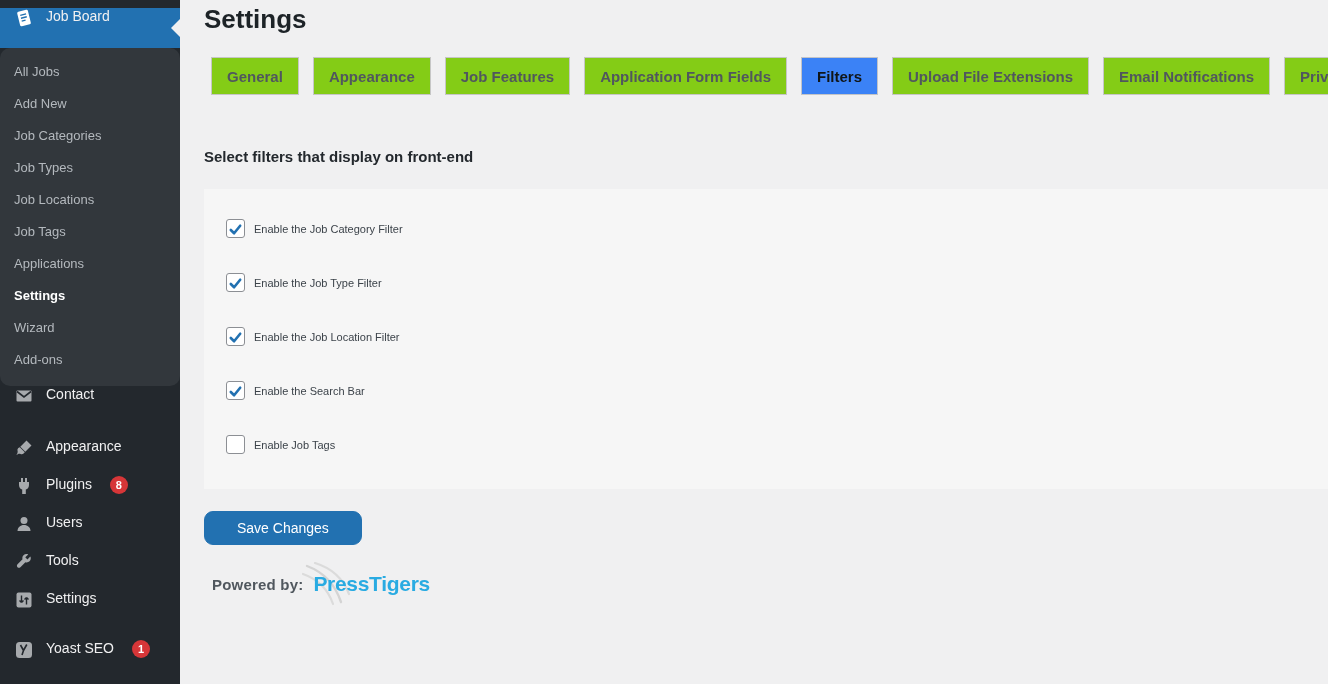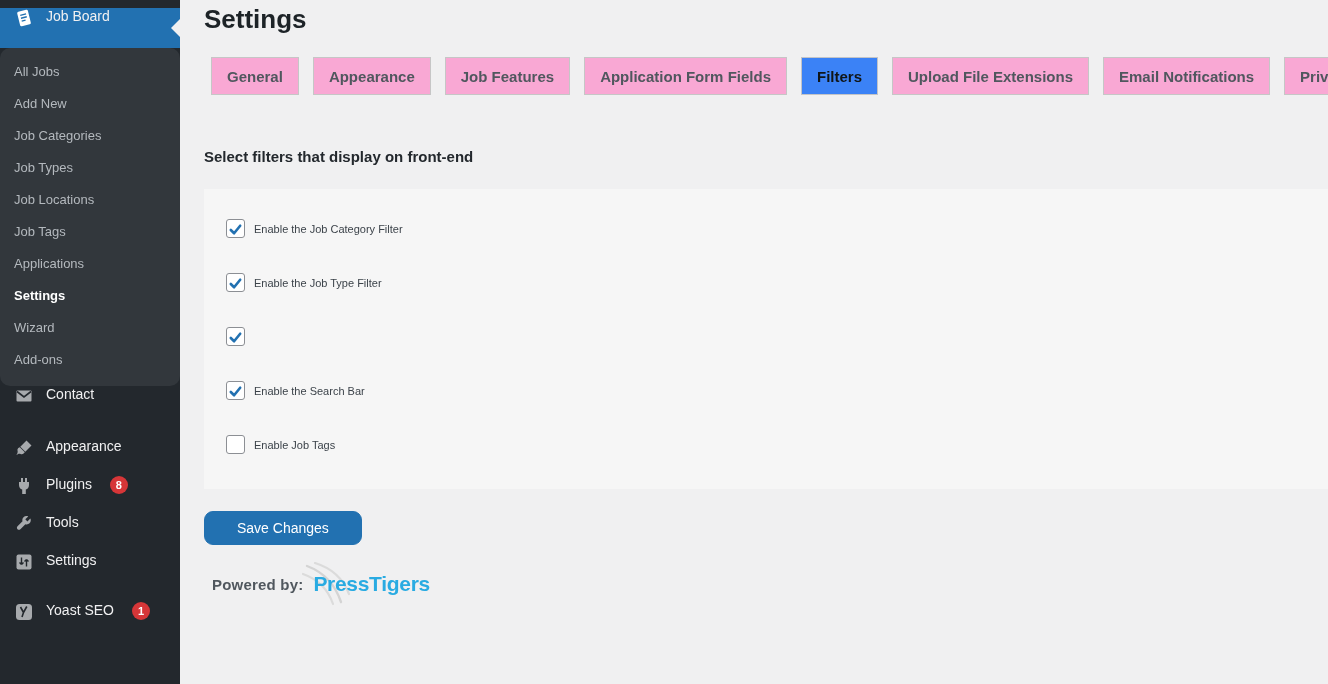--- a/index.html
+++ b/index.html
@@ -52,21 +52,21 @@
 
   
   .content { flex:1; padding-left:24px; }
   .page-title {
     margin:0; padding-top:3px;
     font-size:26px; line-height:32px; font-weight:600; color:#1d2327;
   }
   .tabs { display:flex; gap:14px; margin-top:22px; margin-left:7px; }
   .tab {
     height:38px; padding:0 15px; display:flex; align-items:center;
-    background:#f9a8d4; border:1px solid #c6c6c6;
+    background:#84cc16; border:1px solid #c6c6c6;
     font-size:15px; font-weight:600; color:#50575e; cursor:pointer; white-space:nowrap;
   }
   .tab.active { background:#3b82f6; border-color:#c3c4c7; color:#101517; }
 
   .section-heading {
     margin-top:52px; font-size:15px; font-weight:700; color:#23282d; line-height:20px;
   }
   .panel {
     margin-top:22px; height:300px; background:#f6f6f6;
     padding:30px 0 0 22px;
@@ -156,20 +156,29 @@
     <div class="menu-item">
       <span class="mi-icon">
         <svg width="20" height="20" viewBox="0 0 20 20">
             <path fill="currentColor" d="M7 2h2v4h2V2h2v4h2v3c0 2.2-1.3 4-3.2 4.6V18H8.2v-4.4C6.3 13 5 11.2 5 9V6h2z"></path>
           </svg>
       </span>
       <span>Plugins</span>
       <span class="badge">8</span>
     </div>
 
+    <div class="menu-item">
+      <span class="mi-icon">
+        <svg width="20" height="20" viewBox="0 0 20 20">
+            <circle cx="10" cy="6.5" r="3.5" fill="currentColor"></circle>
+            <path fill="currentColor" d="M3.5 17c0-3.6 2.9-6 6.5-6s6.5 2.4 6.5 6z"></path>
+          </svg>
+      </span>
+      <span>Users</span>
+    </div>
 
     <div class="menu-item">
       <span class="mi-icon">
         <svg width="20" height="20" viewBox="0 0 20 20">
             <path fill="currentColor" d="M16.8 6.2c0 2.3-1.9 4.2-4.2 4.2-.4 0-.8-.1-1.2-.2l-5 5c-.8.8-2.1.8-2.9 0s-.8-2.1 0-2.9l5-5c-.1-.4-.2-.8-.2-1.2C8.3 3.8 10.2 2 12.5 2c.6 0 1.2.1 1.7.4l-2.9 2.9 2.1 2.1 2.9-2.9c.3.5.5 1.1.5 1.7z"></path>
           </svg>
       </span>
       <span>Tools</span>
     </div>
 
@@ -234,20 +243,21 @@
         </span>
         <span class="filter-label">Enable the Job Type Filter</span>
       </div>
 
       <div class="filter-row">
         <span class="checkbox checked">
           <svg width="15" height="15" viewBox="0 0 16 16">
               <path d="M3 8.5l3.5 3.5L13 4" stroke="#2271b1" stroke-width="2.8" fill="none" stroke-linecap="round" stroke-linejoin="round"></path>
             </svg>
         </span>
+        <span class="filter-label">Enable the Job Location Filter</span>
       </div>
 
       <div class="filter-row">
         <span class="checkbox checked">
           <svg width="15" height="15" viewBox="0 0 16 16">
               <path d="M3 8.5l3.5 3.5L13 4" stroke="#2271b1" stroke-width="2.8" fill="none" stroke-linecap="round" stroke-linejoin="round"></path>
             </svg>
         </span>
         <span class="filter-label">Enable the Search Bar</span>
       </div>

